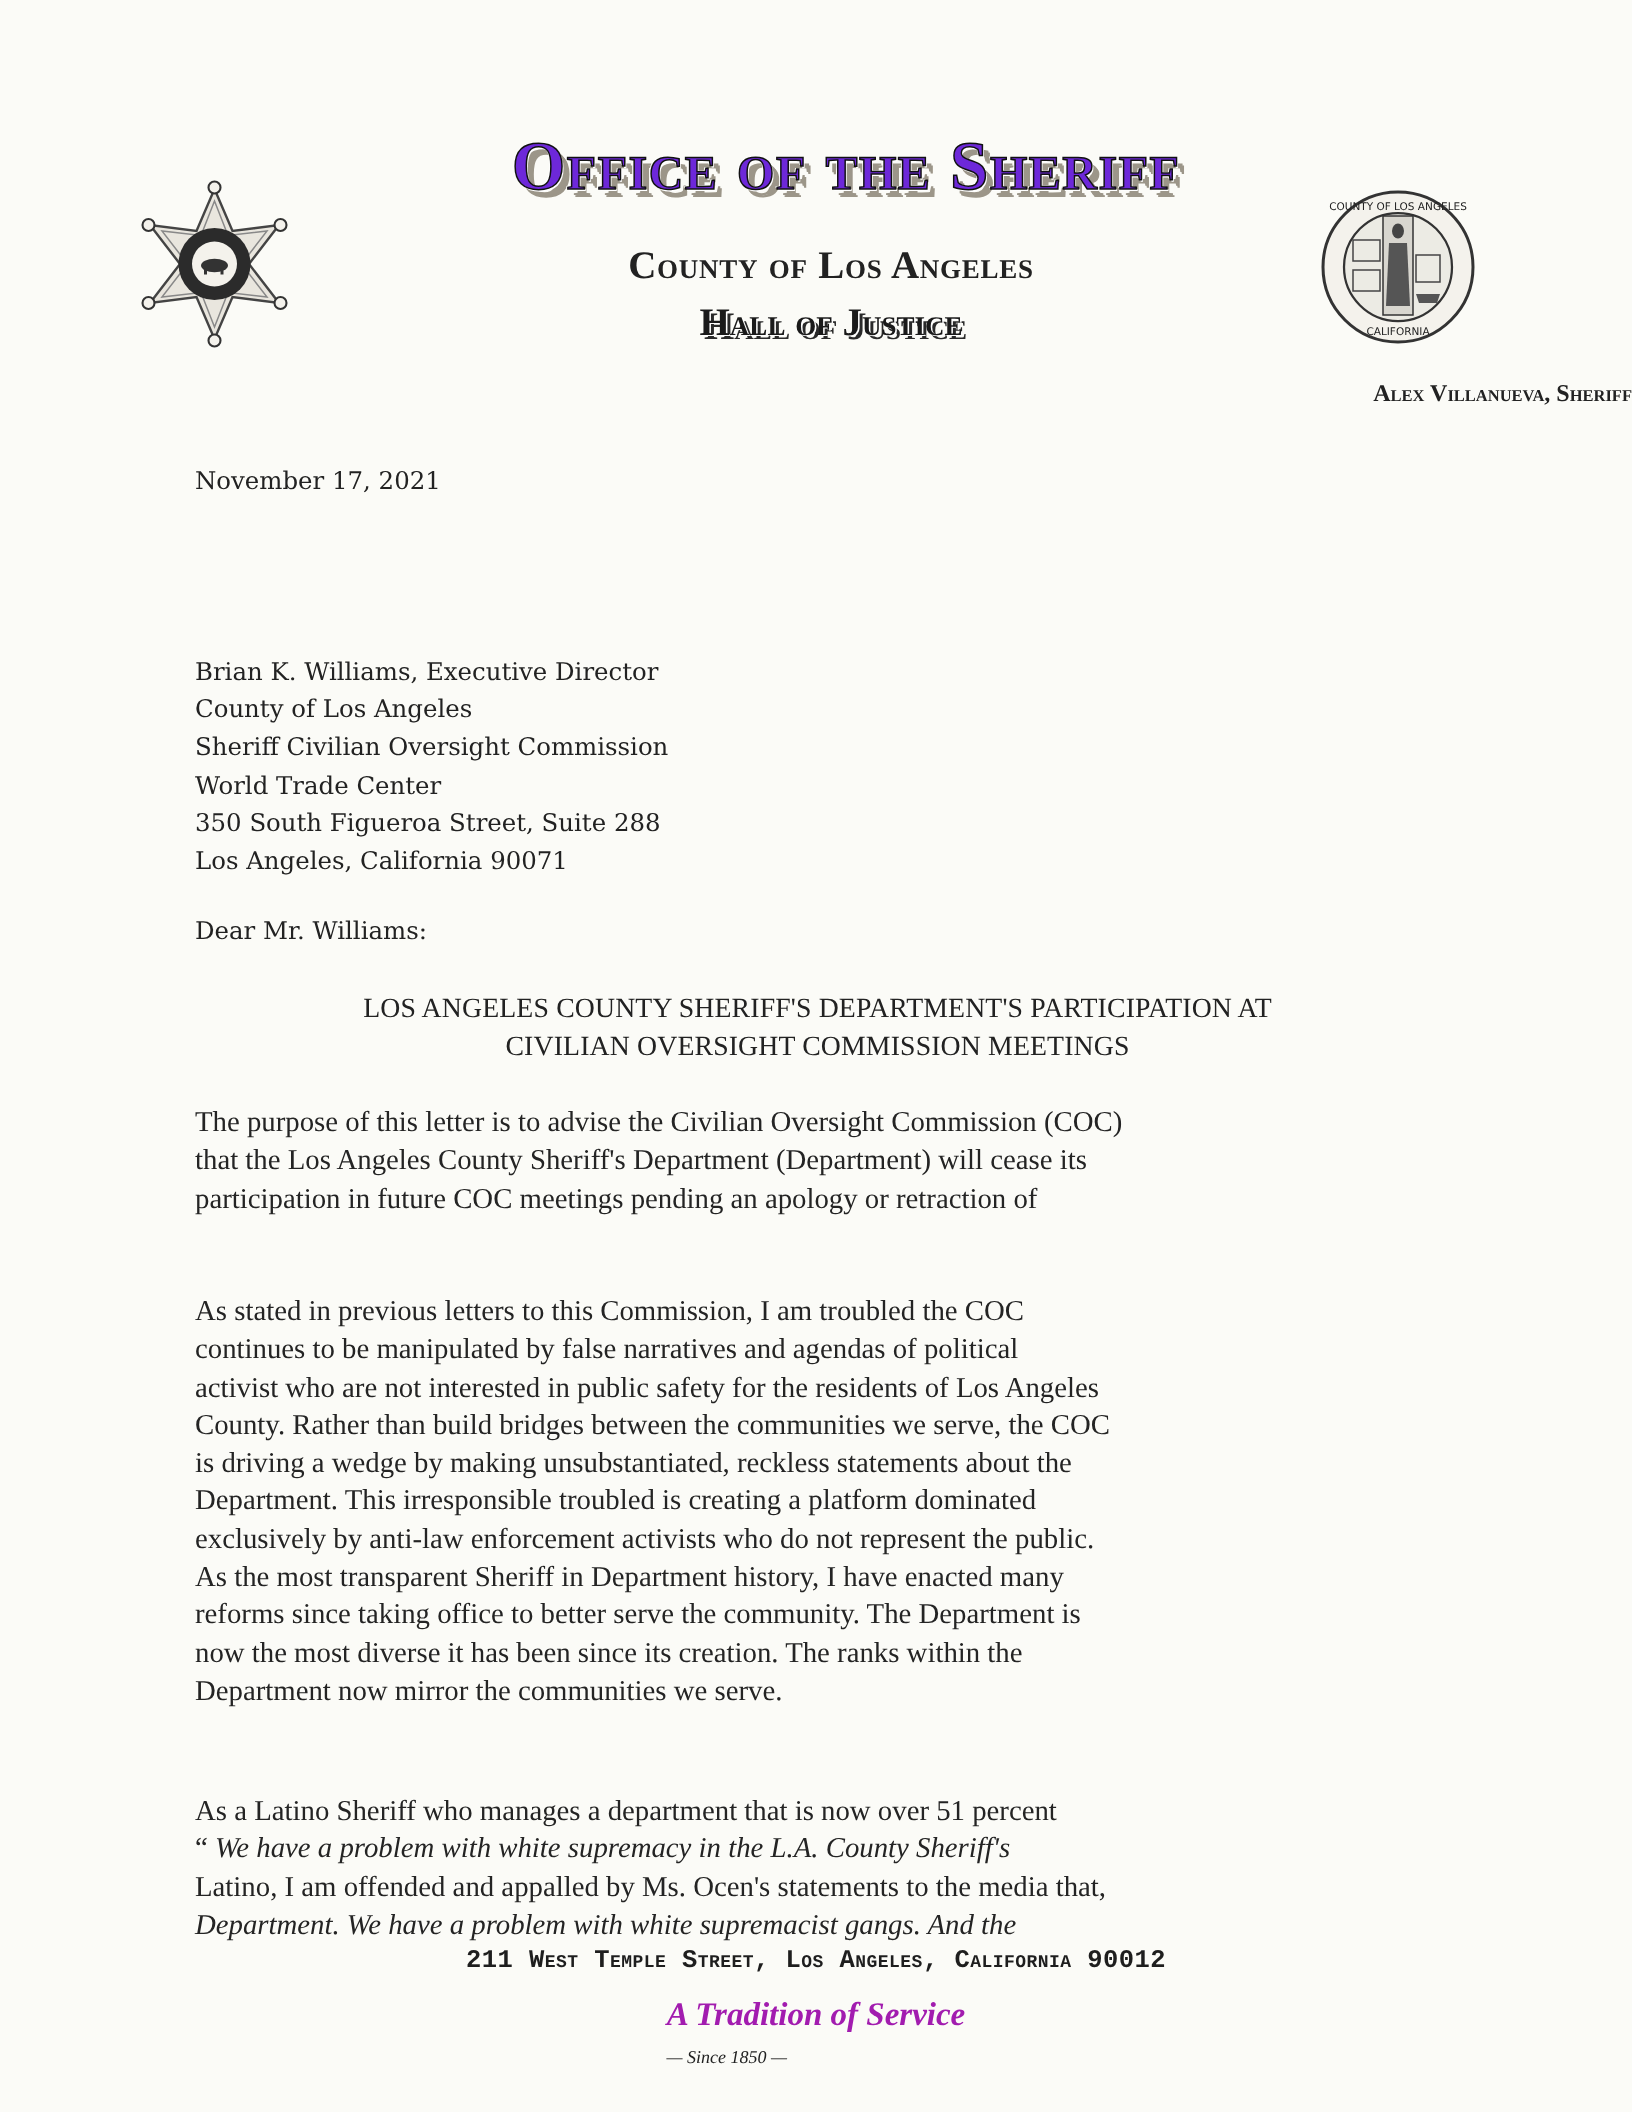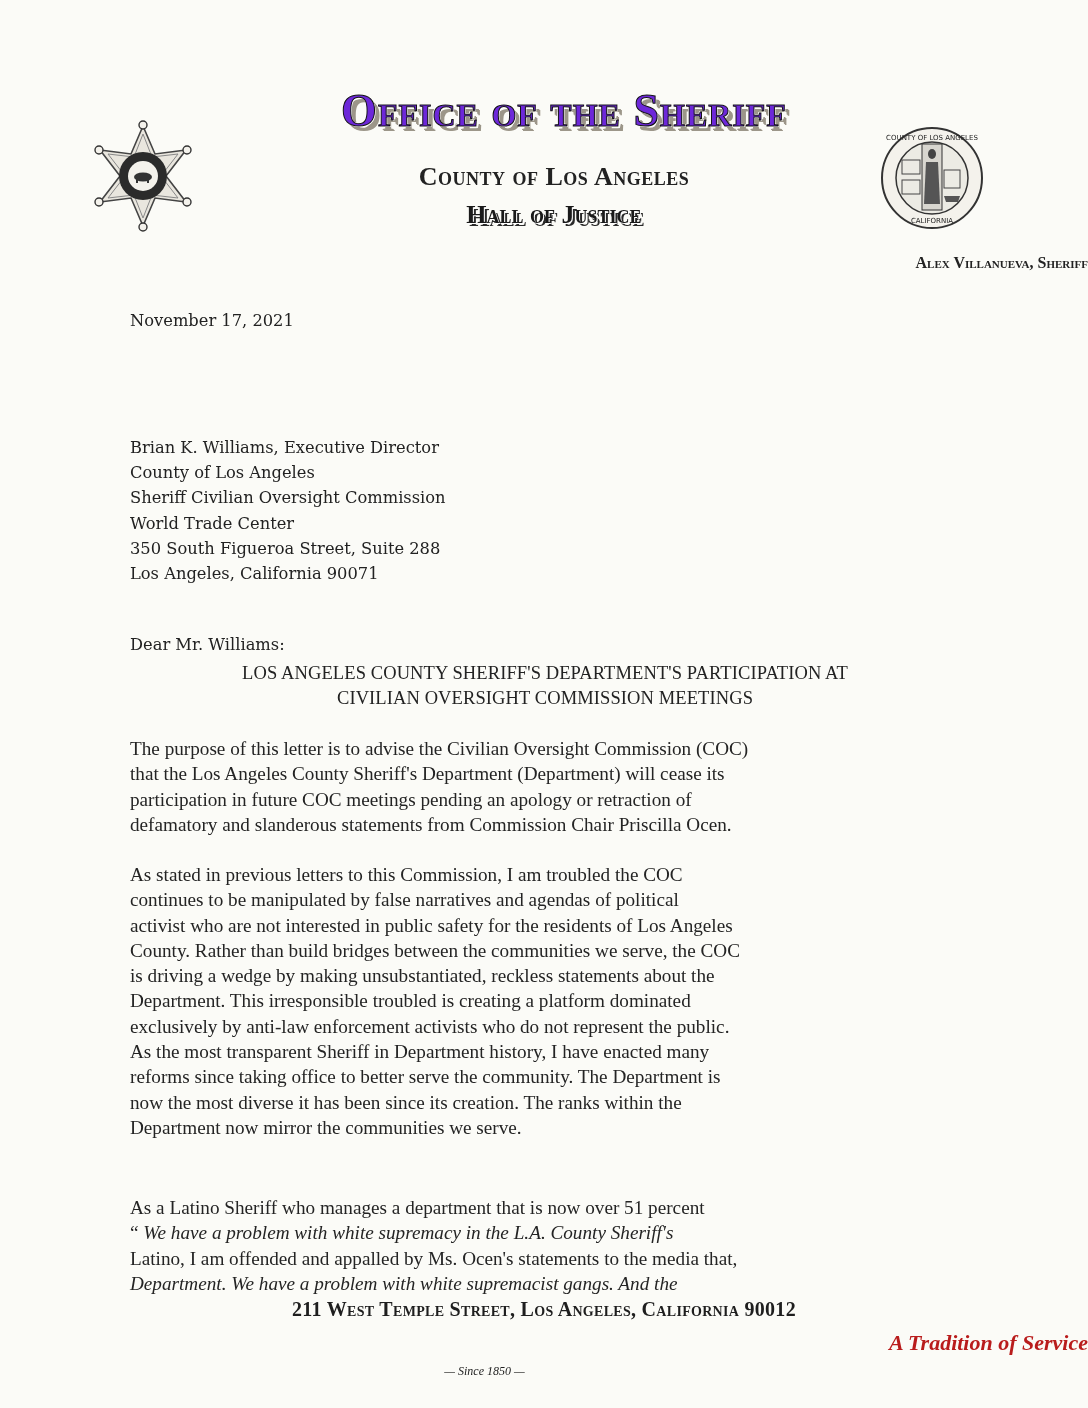--- a/index.html
+++ b/index.html
@@ -51,46 +51,46 @@
 
   
   .typed {
     font-family: "DejaVu Serif", "Liberation Serif", serif;
     font-size: 16.3px;
     color: #222;
   }
   .date { left: 130px; top: 311px; }
   .addr { left: 130px; top: 435px; line-height: 25.2px; }
   .addr div { white-space: nowrap; }
-  .salutation { left: 130px; top: 635px; }
+  .salutation { left: 130px; top: 611px; }
   .subject {
     left: 120px; width: 850px; top: 661px; text-align: center;
     font-family: "Liberation Serif", serif; font-size: 18.5px; line-height: 25px;
     color: #222; letter-spacing: 0.1px;
   }
   .para {
     left: 130px; width: 850px;
     font-family: "Liberation Serif", serif; font-size: 19.2px; line-height: 25.3px;
     color: #242424;
   }
   .para div { white-space: nowrap; }
   .p1 { top: 736px; }
   .p2 { top: 862px; }
   .p3 { top: 1163px; margin-top: 32px; }
   .quote { font-style: italic; }
 
   .footer-addr {
     left: 0; width: 1088px; top: 1298px; text-align: center;
-    font-family: Liberation Serif, serif; font-weight: bold;
-    font-size: 20px; font-variant: small-caps; color: #1e1e1e; letter-spacing: 0.3px;
+    font-family: Liberation Mono, monospace; font-weight: bold;
+    font-size: 17px; font-variant: small-caps; color: #1e1e1e; letter-spacing: 0.3px;
   }
   .motto {
-    left: 0; width: 1088px; top: 1330px; text-align: right;
+    left: 0; width: 1088px; top: 1330px; text-align: center;
     font-family: "Liberation Serif", serif; font-style: italic; font-weight: bold;
-    font-size: 22px; color: #b91c1c;
+    font-size: 22px; color: #a21caf;
   }
   .since {
     left: 0; width: 969px; top: 1364px; text-align: center;
     font-family: "Liberation Serif", serif; font-style: italic;
     font-size: 12px; color: #222;
   }
 </style>
 </head>
 <body>
 
@@ -154,21 +154,20 @@
 
 <div class="abs subject">
   <div>LOS ANGELES COUNTY SHERIFF'S DEPARTMENT'S PARTICIPATION AT</div>
   <div>CIVILIAN OVERSIGHT COMMISSION MEETINGS</div>
 </div>
 
 <div class="abs para p1">
   <div>The purpose of this letter is to advise the Civilian Oversight Commission (COC)</div>
   <div>that the Los Angeles County Sheriff's Department (Department) will cease its</div>
   <div>participation in future COC meetings pending an apology or retraction of</div>
-  <div>defamatory and slanderous statements from Commission Chair Priscilla Ocen.</div>
 </div>
 
 <div class="abs para p2">
   <div>As stated in previous letters to this Commission, I am troubled the COC</div>
   <div>continues to be manipulated by false narratives and agendas of political</div>
   <div>activist who are not interested in public safety for the residents of Los Angeles</div>
   <div>County.  Rather than build bridges between the communities we serve, the COC</div>
   <div>is driving a wedge by making unsubstantiated, reckless statements about the</div>
   <div>Department.  This irresponsible troubled is creating a platform dominated</div>
   <div>exclusively by anti-law enforcement activists who do not represent the public.</div>

